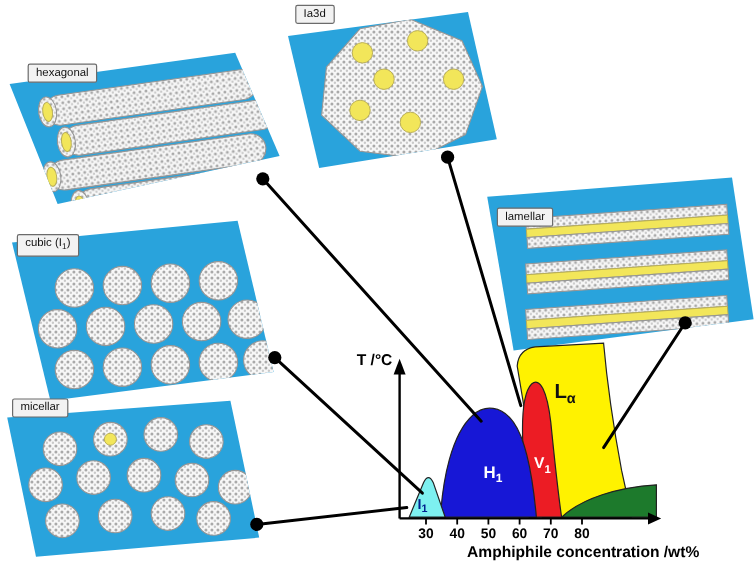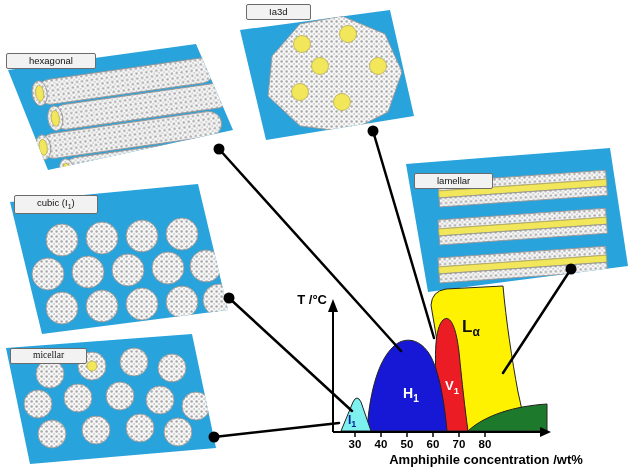--- a/index.html
+++ b/index.html
@@ -1,21 +1,21 @@
 <!DOCTYPE html>
 <html><head>
 <meta charset="utf-8">
 <style>
   html,body{margin:0;padding:0;background:#fff;}
   .stage{position:relative;width:630px;height:472px;background:#ffffff;overflow:hidden;
          font-family:"Liberation Sans",sans-serif;}
   .stage svg{position:absolute;left:0;top:0;}
   svg text{font-family:"Liberation Sans",sans-serif;}
   .tag{position:absolute;background:#f2f2f2;border:1px solid #6b6b6b;color:#111;
-       font-size:9.5px;line-height:1.25;padding:1px 22px;border-radius:2px;z-index:6;white-space:nowrap;}
+       font-size:9.5px;line-height:1.25;padding:1px 6px;border-radius:2px;z-index:6;white-space:nowrap;}
   .tag sub{font-size:7px;}
   .yellowfill{fill:#f2e65a;stroke:#b9ae55;stroke-width:0.8;}
   .stipfill{fill:url(#stip);stroke:#969696;stroke-width:0.9;}
   .phaselabel{font-weight:bold;}
 </style>
 </head>
 <body>
 
 <div class="stage">
 <svg width="630" height="472" viewBox="0 0 630 472">
@@ -172,18 +172,18 @@
   </g>
   <g fill="#000">
     <circle cx="219" cy="149" r="5.5"></circle>
     <circle cx="373" cy="131" r="5.5"></circle>
     <circle cx="229" cy="298" r="5.5"></circle>
     <circle cx="214" cy="437" r="5.5"></circle>
     <circle cx="571" cy="269" r="5.5"></circle>
   </g>
 </svg>
 
-<div class="tag" style="left:6px;top:53px;"><span>hexagonal</span></div>
+<div class="tag" style="left:23px;top:53px;"><span>hexagonal</span></div>
 <div class="tag" style="left:14px;top:195px;"><span>cubic (I</span><sub>1</sub><span>)</span></div>
-<div class="tag" style="left:10px;top:348px;font-family:Liberation Serif, serif;"><span>micellar</span></div>
+<div class="tag" style="left:10px;top:332px;"><span>micellar</span></div>
 <div class="tag" style="left:246px;top:4px;"><span>Ia3d</span></div>
 <div class="tag" style="left:414px;top:173px;"><span>lamellar</span></div>
 </div>
 
 </body></html>

